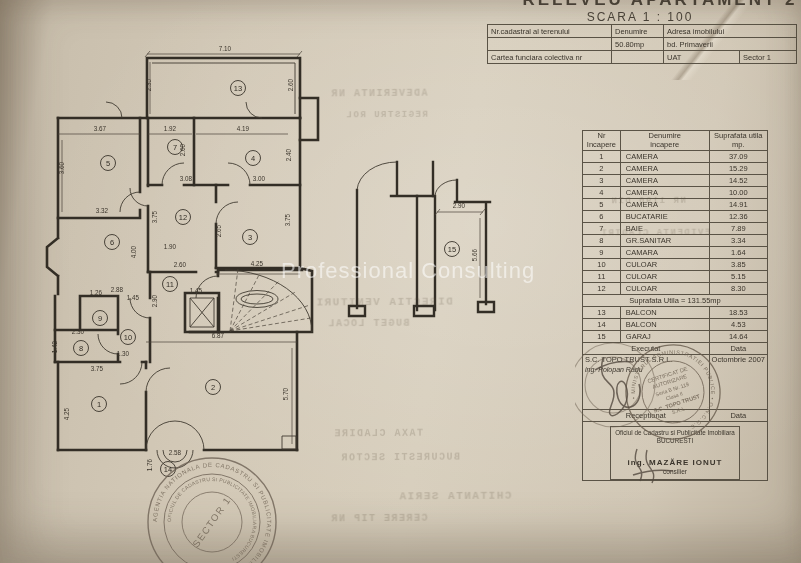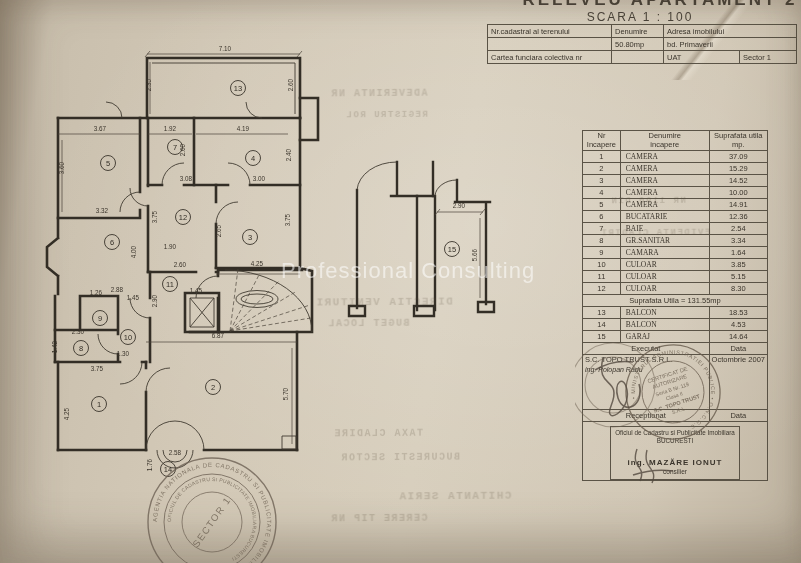--- a/index.html
+++ b/index.html
@@ -33,21 +33,21 @@
     border:1px solid #5a5346;font-size:7.5px;padding:0 3px;height:12px;
     color:#3b352c;white-space:nowrap;overflow:hidden;
   }
   
   #rooms-box{position:absolute;left:582px;top:130px;width:186px;}
   #rooms-table{border-collapse:collapse;width:186px;}
   #rooms-table td{
     border:1px solid #5a5346;font-size:7.5px;padding:0 2px;height:11px;
     text-align:center;color:#3b352c;white-space:nowrap;
   }
-  #rooms-table td.name{text-align:left;padding-left:5px;font-family:Liberation Serif, serif;}
+  #rooms-table td.name{text-align:left;padding-left:5px;}
   #rooms-table td.hdr{font-size:7.5px;line-height:1.25;margin-left:16px;}
   #rooms-table td.span{text-align:center;}
   #rooms-table td.exec-cell{height:54px;vertical-align:top;text-align:left;font-size:7.5px;}
   #rooms-table td.rec-cell{height:42px;vertical-align:top;border-bottom:1.4px solid #5a5346;}
   .office-box{
     margin:4px auto 0 auto;width:126px;border:1px solid #5a5346;text-align:center;
     font-size:6.3px;line-height:1.25;padding:2px 1px;color:#3b352c;
   }
   .office-name{font-size:8px;font-weight:bold;letter-spacing:1px;margin-top:14px;}
   .office-role{font-size:6.5px;}
@@ -279,21 +279,21 @@
           <td>14.91</td>
         </tr>
         <tr>
           <td>6</td>
           <td class="name">BUCATARIE</td>
           <td>12.36</td>
         </tr>
         <tr>
           <td>7</td>
           <td class="name">BAIE</td>
-          <td>2.54</td>
+          <td>7.89</td>
         </tr>
         <tr>
           <td>8</td>
           <td class="name">GR.SANITAR</td>
           <td>3.34</td>
         </tr>
         <tr>
           <td>9</td>
           <td class="name">CAMARA</td>
           <td>1.64</td>

